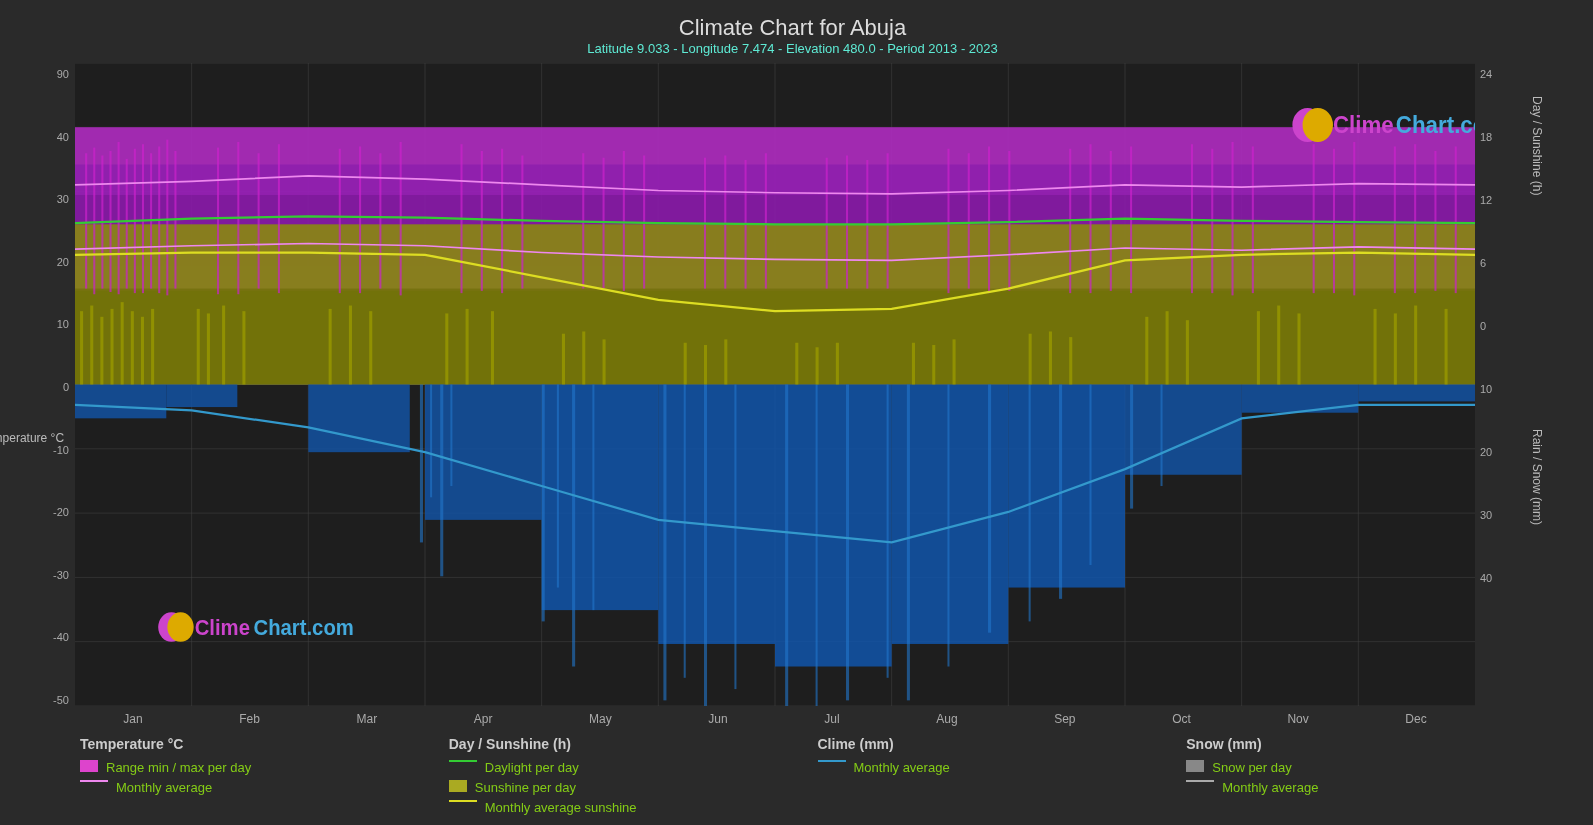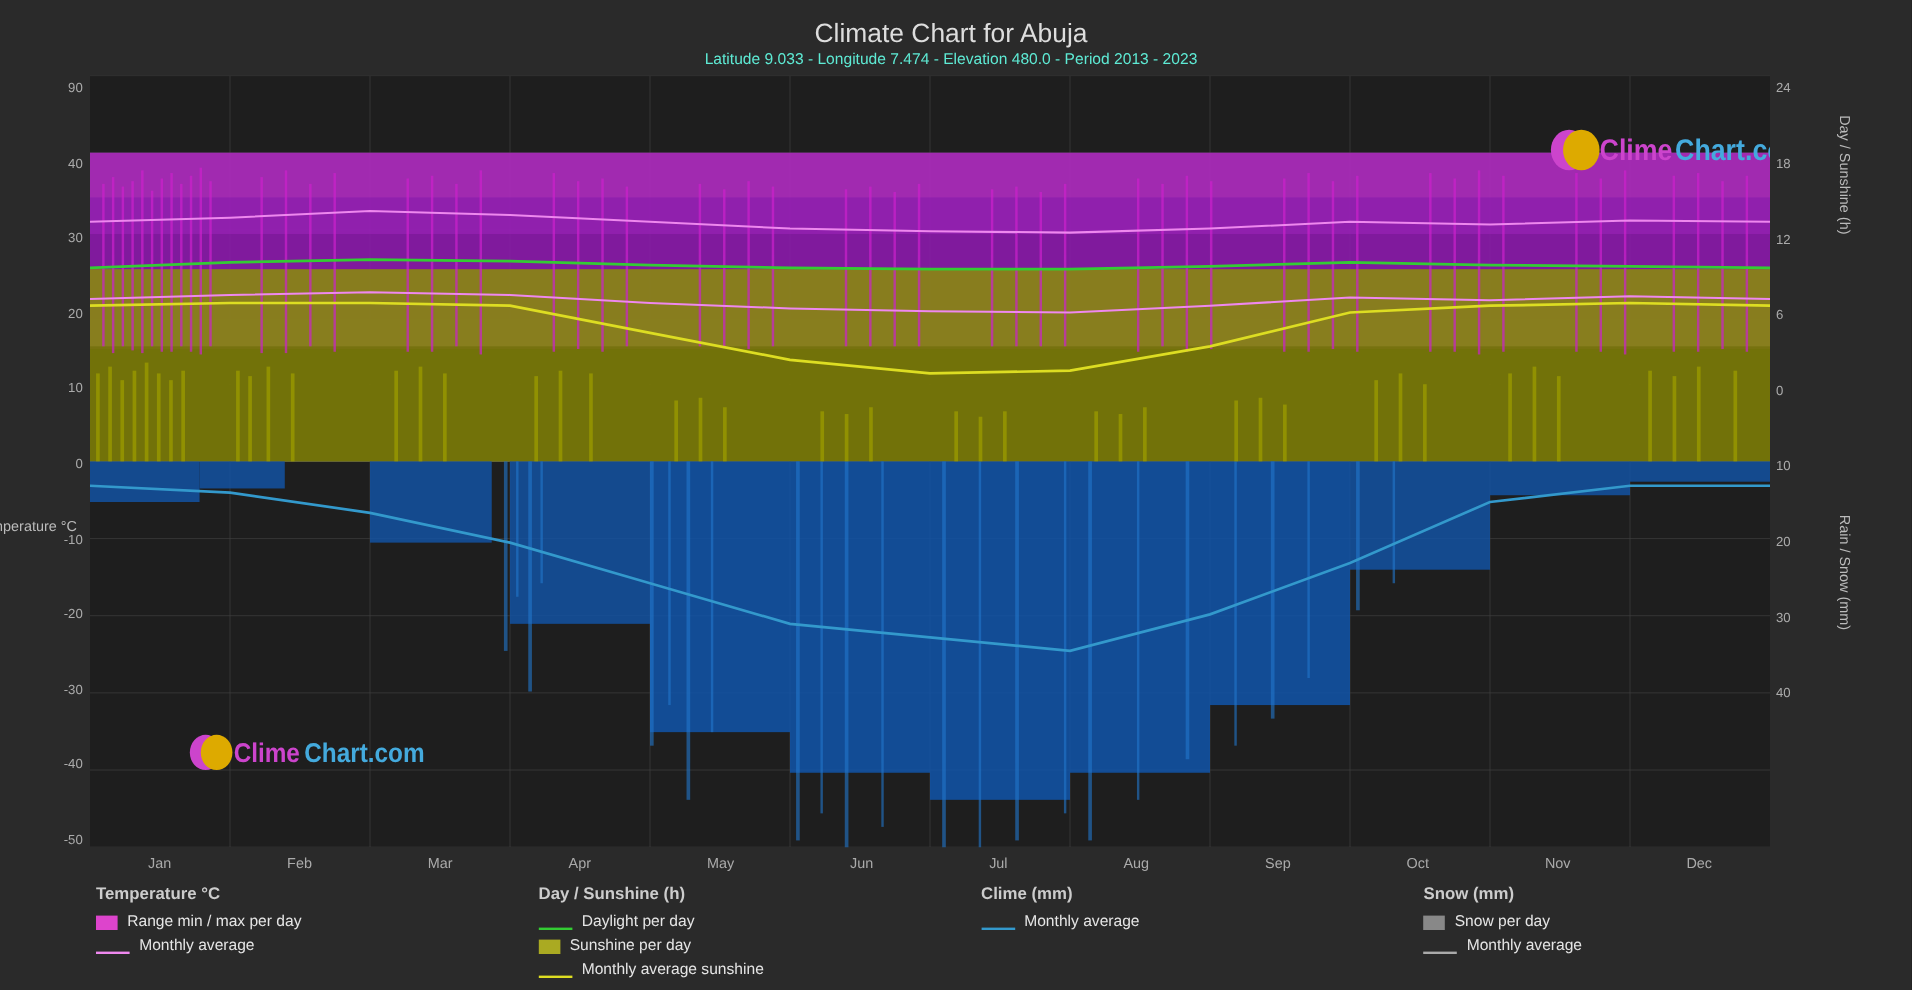--- a/index.html
+++ b/index.html
@@ -76,24 +76,24 @@
       gap: 5px;
     }
     .legend-col-title {
       font-size: 14px;
       color: #ccc;
       font-weight: bold;
       margin-bottom: 3px;
     }
     .legend-item {
       display: flex;
-      align-items: flex-end;
+      align-items: flex-start;
       gap: 8px;
       font-size: 13px;
-      color: #e5e5e5;
+      color: #84cc16;
     }
     .legend-swatch {
       width: 18px;
       height: 12px;
       display: inline-block;
       flex-shrink: 0;
     }
     .legend-line {
       width: 28px;
       height: 2px;

